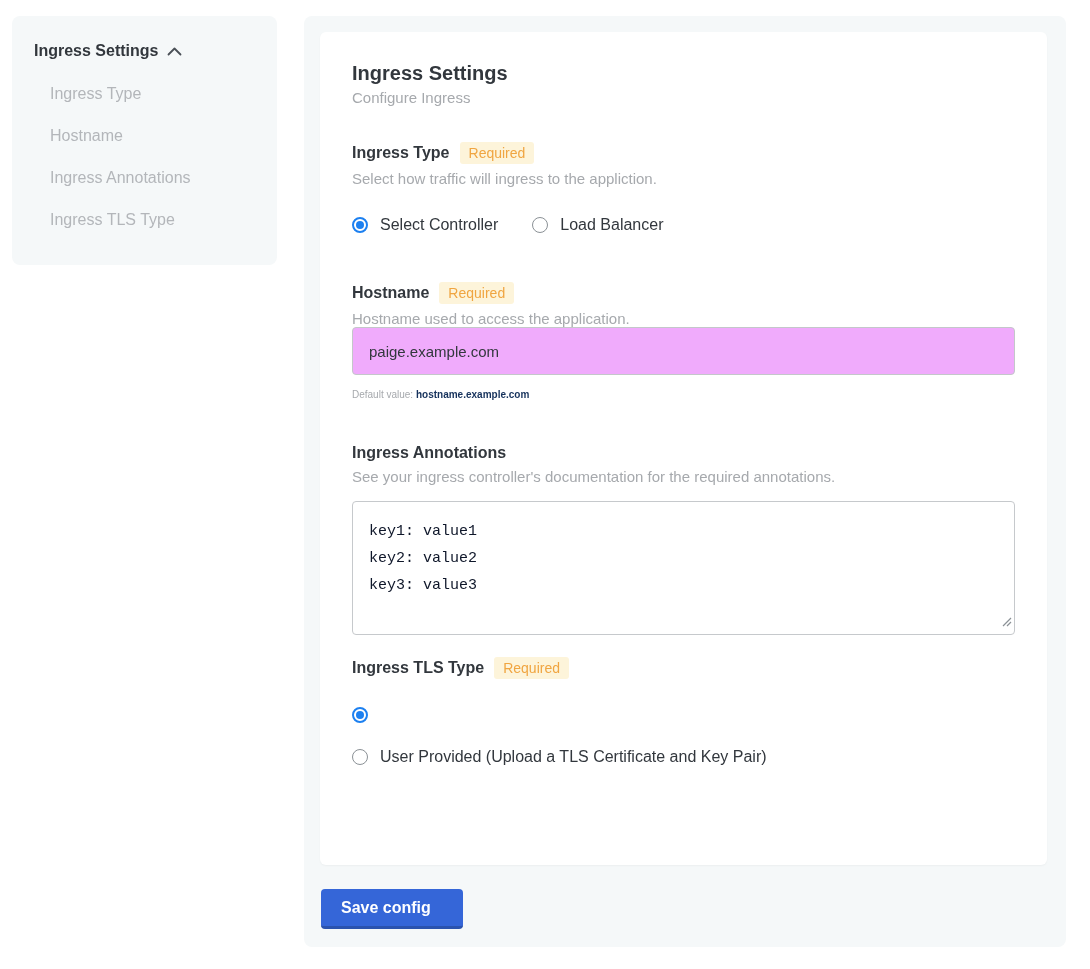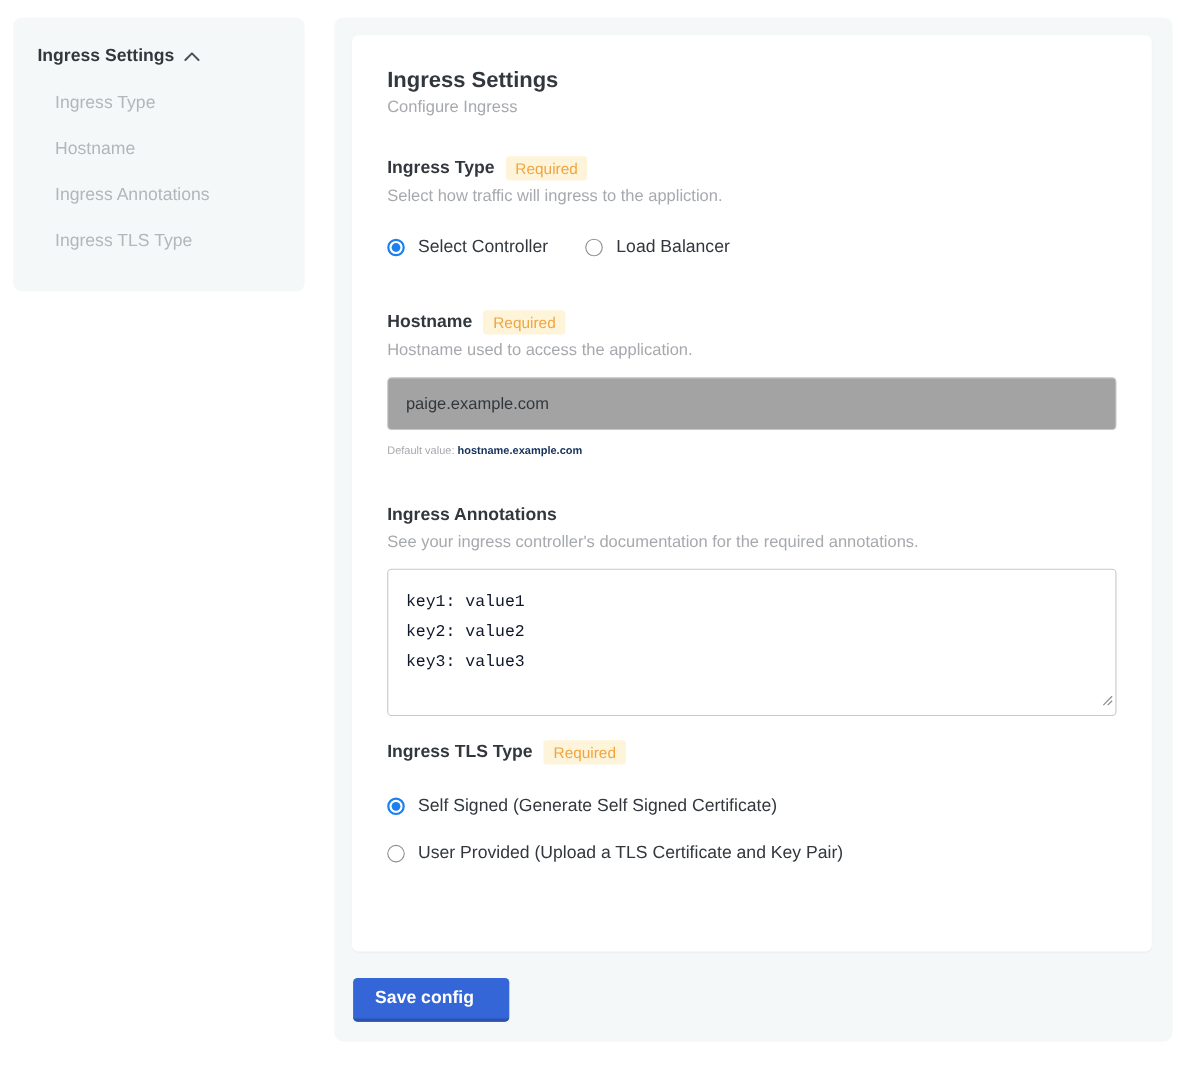--- a/index.html
+++ b/index.html
@@ -65,23 +65,23 @@
   }
   .radio.checked{border:2px solid var(--accent-blue);}
   .radio.checked::after{
     content:"";position:absolute;left:50%;top:50%;width:8px;height:8px;
     transform:translate(-50%,-50%);border-radius:50%;background:var(--accent-blue);
   }
 
   
   .field-hostname{margin-top:48px;}
   .text-input{
-    margin-top:16px;width:663px;height:48px;border:1px solid var(--border-gray);
+    width:663px;height:48px;border:1px solid var(--border-gray);
     border-radius:4px;padding:0 16px;font-size:15px;color:var(--dark-text);
-    font-family:"Liberation Sans",sans-serif;background:#a3a3a3;outline:none;display:block;
+    font-family:"Liberation Sans",sans-serif;background:#f0abfc;outline:none;display:block;
   }
   .default-value{margin-top:14px;font-size:10px;color:var(--gray-text);}
   .default-value b{color:var(--link-navy);font-weight:bold;}
 
   
   .field-annotations{margin-top:44px;}
   .textarea-wrap{position:relative;width:663px;margin-top:16px;}
   .annotations-textarea{
     width:663px;height:134px;border:1px solid #c6c9cc;border-radius:4px;
     padding:16px;font-family:"Liberation Mono","DejaVu Sans Mono",monospace;
@@ -174,21 +174,20 @@
     </div>
 
     <div class="field field-tls">
       <div class="field-label-row">
         <span class="field-label">Ingress TLS Type</span>
         <span class="required-badge">Required</span>
       </div>
       <div class="radio-col">
         <div class="radio-option">
           <span class="radio checked"></span>
-          <span class="label">Self Signed (Generate Self Signed Certificate)</span>
         </div>
         <div class="radio-option">
           <span class="radio"></span>
           <span class="label">User Provided (Upload a TLS Certificate and Key Pair)</span>
         </div>
       </div>
     </div>
 
   </div>
 

